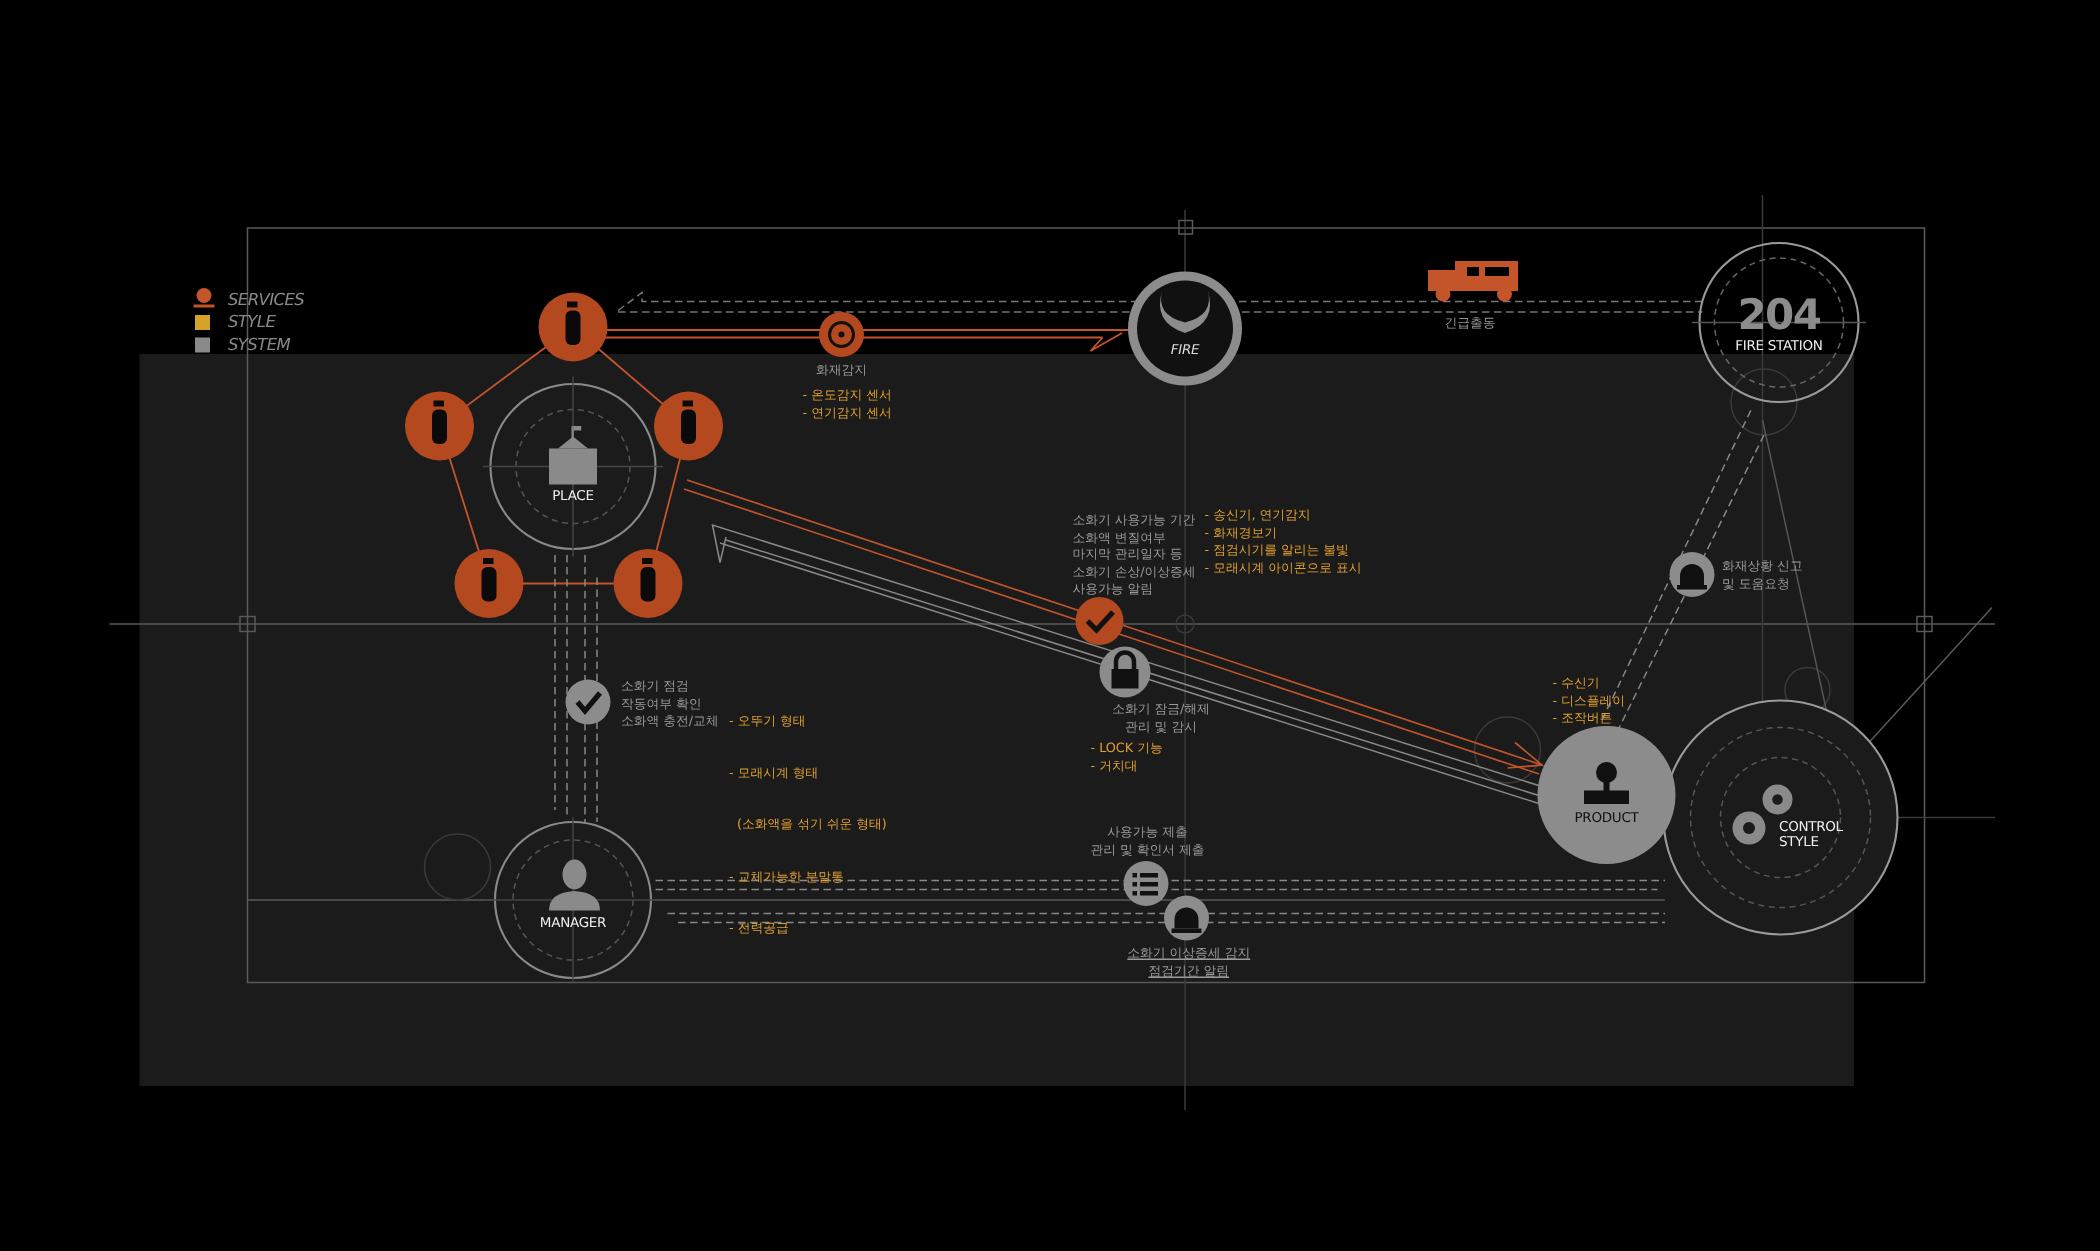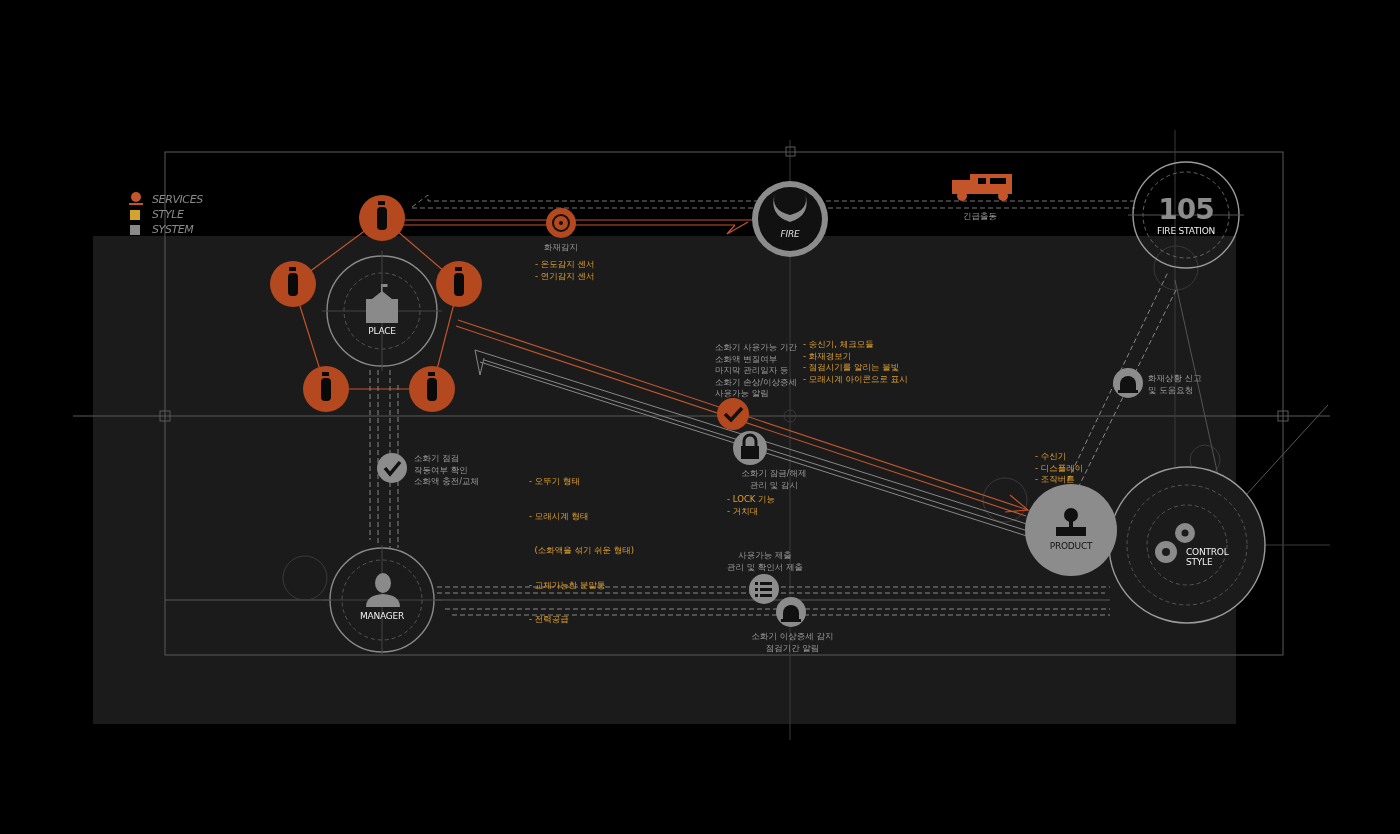--- a/index.html
+++ b/index.html
@@ -241,21 +241,21 @@
       <span class="t">STYLE</span>
     </div>
   <div class="row">
       <span class="sw" style="background:#8a8a8a"></span>
       <span class="t">SYSTEM</span>
     </div>
 </div>
 
 <div class="node-text" style="left:352px;top:326px;width:60px;">PLACE</div>
 <div class="node-text" style="left:760px;top:229px;width:60px;color:#ddd;font-style:italic;">FIRE</div>
-<div class="node-text" style="left:1146px;top:193px;width:80px;font-size:28px;font-weight:bold;color:#8c8c8c;letter-spacing:-1px;">105</div>
+<div class="node-text" style="left:1146px;top:193px;width:80px;font-size:28px;font-weight:bold;color:#8c8c8c;letter-spacing:-1px;">204</div>
 <div class="node-text" style="left:1146px;top:226px;width:80px;">FIRE STATION</div>
 <div class="node-text" style="left:352px;top:611px;width:60px;">MANAGER</div>
 <div class="node-text" style="left:1036px;top:541px;width:70px;color:#111;">PRODUCT</div>
 <div class="node-text" style="left:1186px;top:547px;text-align:left;line-height:10px;"><span>CONTROL</span><br><span>STYLE</span></div>
 
 <div class="lbl c" style="left:531px;top:242px;width:60px;">화재감지</div>
 <div class="lbl ylw" style="left:535px;top:259px;">
   <div>- 온도감지 센서</div>
   <div>- 연기감지 센서</div>
 </div>
@@ -264,42 +264,42 @@
 
 <div class="lbl" style="left:715px;top:342px;">
   <div>소화기 사용가능 기간</div>
   <div>소화액 변질여부</div>
   <div>마지막 관리일자 등</div>
   <div>소화기 손상/이상증세</div>
   <div>사용가능 알림</div>
 </div>
 
 <div class="lbl ylw" style="left:803px;top:339px;">
-  <div>- 송신기, 체크모듈</div>
+  <div>- 송신기, 연기감지</div>
   <div>- 화재경보기</div>
   <div>- 점검시기를 알리는 불빛</div>
   <div>- 모래시계 아이콘으로 표시</div>
 </div>
 
 <div class="lbl c" style="left:734px;top:468px;width:80px;">
   <div>소화기 잠금/해제</div>
   <div>관리 및 감시</div>
 </div>
 <div class="lbl ylw" style="left:727px;top:494px;">
   <div>- LOCK 기능</div>
   <div>- 거치대</div>
 </div>
 
 <div class="lbl" style="left:414px;top:453px;">
   <div>소화기 점검</div>
   <div>작동여부 확인</div>
   <div>소화액 충전/교체</div>
 </div>
 
-<div class="lbl ylw" style="left:486px;top:453px;white-space:pre;margin-left:43px;">
+<div class="lbl ylw" style="left:486px;top:453px;white-space:pre;">
   <div>- 오뚜기 형태</div>
   <div>- 모래시계 형태</div>
   <div>  (소화액을 섞기 쉬운 형태)</div>
   <div>- 교체가능한 분말통</div>
   <div>- 전력공급</div>
 </div>
 
 <div class="lbl" style="left:1148px;top:373px;">
   <div>화재상황 신고</div>
   <div>및 도움요청</div>
@@ -309,16 +309,16 @@
   <div>- 수신기</div>
   <div>- 디스플레이</div>
   <div>- 조작버튼</div>
 </div>
 
 <div class="lbl c" style="left:720px;top:550px;width:90px;">
   <div>사용가능 제출</div>
   <div>관리 및 확인서 제출</div>
 </div>
 
-<div class="lbl c" style="left:745px;top:631px;width:95px;">
+<div class="lbl c" style="left:745px;top:631px;width:95px;text-decoration:underline;">
   <div>소화기 이상증세 감지</div>
   <div>점검기간 알림</div>
 </div>
 
 </body></html>

